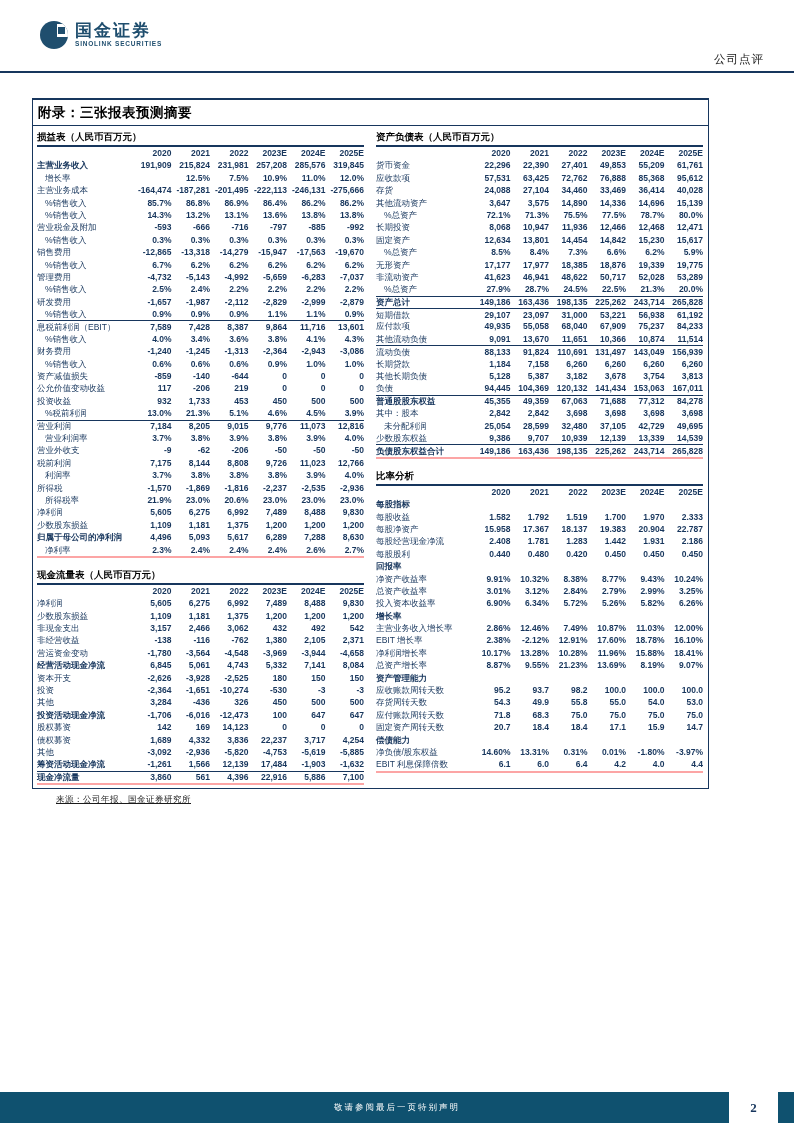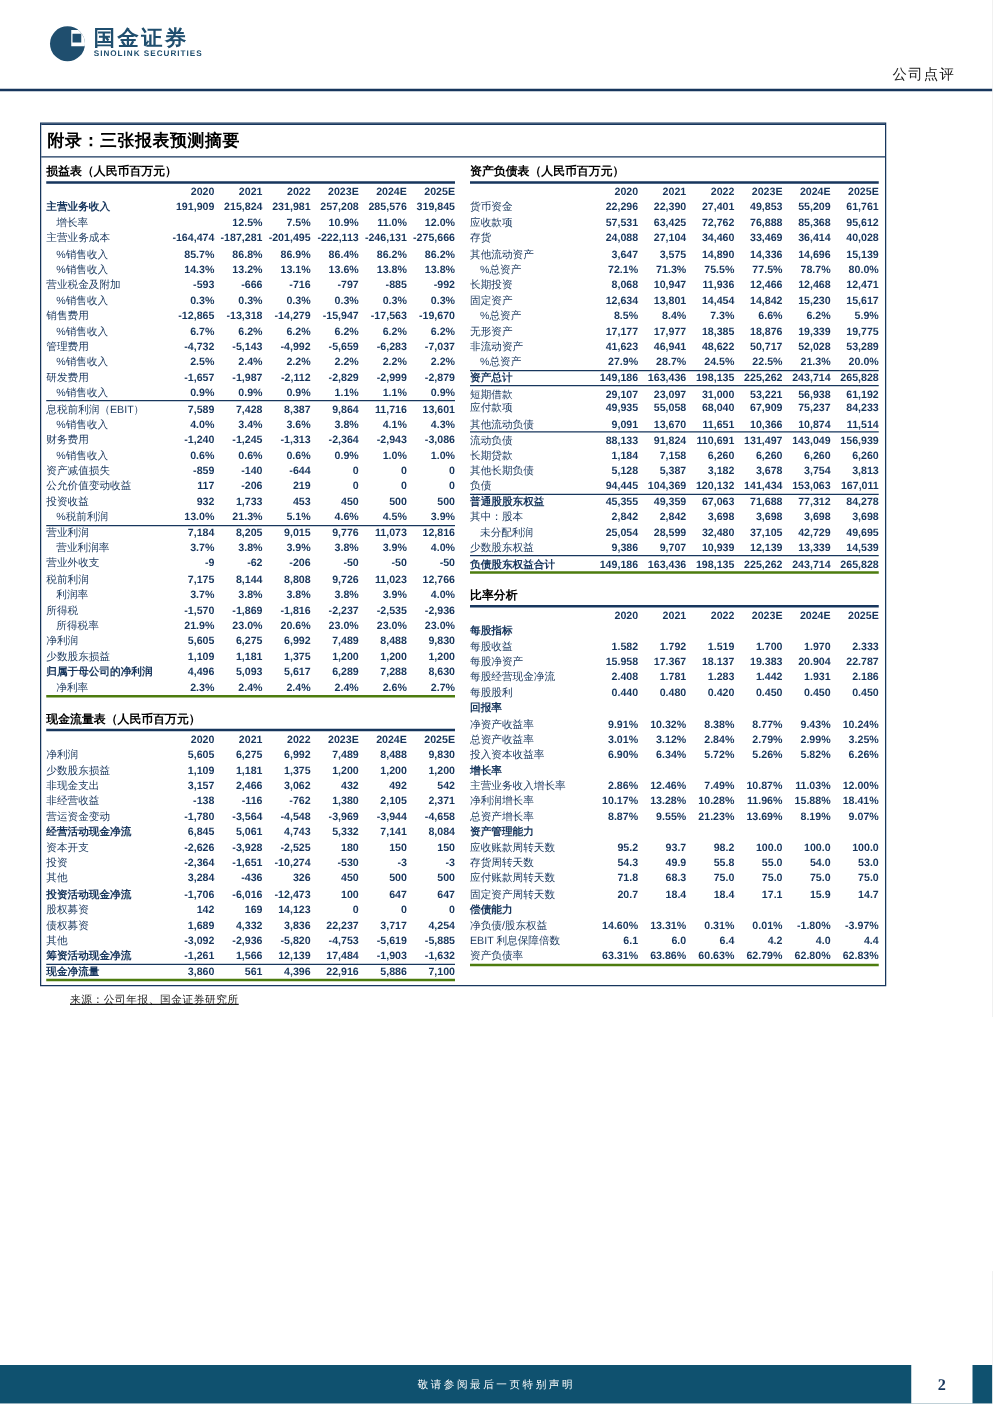--- a/index.html
+++ b/index.html
@@ -24,21 +24,21 @@
   
   .content-box { position:absolute; left:32px; top:98px; width:677px; height:691px;
     border:1.5px solid #17365D; background:#fff; }
   .appendix-title { border-top:1.5px solid #17365D; border-bottom:1.5px solid #17365D;
     padding:4px 6px 3px 5px; font-size:13.5px; font-weight:bold; color:#000; letter-spacing:0.5px; }
   .cols { display:flex; gap:12px; padding:5px 5px 0 4px; }
   .col { flex:1; min-width:0; }
   section + section { margin-top:11px; }
   .tbl-title { font-size:9.5px; font-weight:bold; color:#000;
     border-bottom:2px solid #17365D; padding-bottom:1px; white-space:nowrap; }
-  .tbl { border-bottom:2px solid #4d7c0f; }
+  .tbl { border-bottom:2px solid #fca5a5; }
   .trow { display:flex; height:12.4px; line-height:12.4px; align-items:center; white-space:nowrap; }
   .trow.bt { border-top:1px solid #17365D; }
   .trow .lbl { flex:0 0 96px; font-size:8.5px; font-weight:400; overflow:visible; }
   .trow .lbl.ind { padding-left:8px; }
   .trow .val { flex:1 1 0; text-align:right; font-size:8.5px; font-weight:700; }
   .trow.thead .val { font-weight:700; }
   .trow.bold .lbl { font-weight:700; }
   .trow.sub .lbl { font-weight:700; }
 
   
@@ -859,20 +859,29 @@
               <div class="trow">
                 <span class="lbl">主营业务收入增长率</span>
                 <span class="val">2.86%</span>
                 <span class="val">12.46%</span>
                 <span class="val">7.49%</span>
                 <span class="val">10.87%</span>
                 <span class="val">11.03%</span>
                 <span class="val">12.00%</span>
               </div>
               <div class="trow">
+                <span class="lbl">EBIT 增长率</span>
+                <span class="val">2.38%</span>
+                <span class="val">-2.12%</span>
+                <span class="val">12.91%</span>
+                <span class="val">17.60%</span>
+                <span class="val">18.78%</span>
+                <span class="val">16.10%</span>
+              </div>
+              <div class="trow">
                 <span class="lbl">净利润增长率</span>
                 <span class="val">10.17%</span>
                 <span class="val">13.28%</span>
                 <span class="val">10.28%</span>
                 <span class="val">11.96%</span>
                 <span class="val">15.88%</span>
                 <span class="val">18.41%</span>
               </div>
               <div class="trow">
                 <span class="lbl">总资产增长率</span>
@@ -947,29 +956,20 @@
                 <span class="val">-3.97%</span>
               </div>
               <div class="trow">
                 <span class="lbl">EBIT 利息保障倍数</span>
                 <span class="val">6.1</span>
                 <span class="val">6.0</span>
                 <span class="val">6.4</span>
                 <span class="val">4.2</span>
                 <span class="val">4.0</span>
                 <span class="val">4.4</span>
-              </div>
-              <div class="trow">
-                <span class="lbl">资产负债率</span>
-                <span class="val">63.31%</span>
-                <span class="val">63.86%</span>
-                <span class="val">60.63%</span>
-                <span class="val">62.79%</span>
-                <span class="val">62.80%</span>
-                <span class="val">62.83%</span>
               </div>
             </div>
         </section>
       </div>
     </div>
   </div>
 
   <div class="source-note">来源：公司年报、国金证券研究所</div>
 
   <div class="footer-bar">

